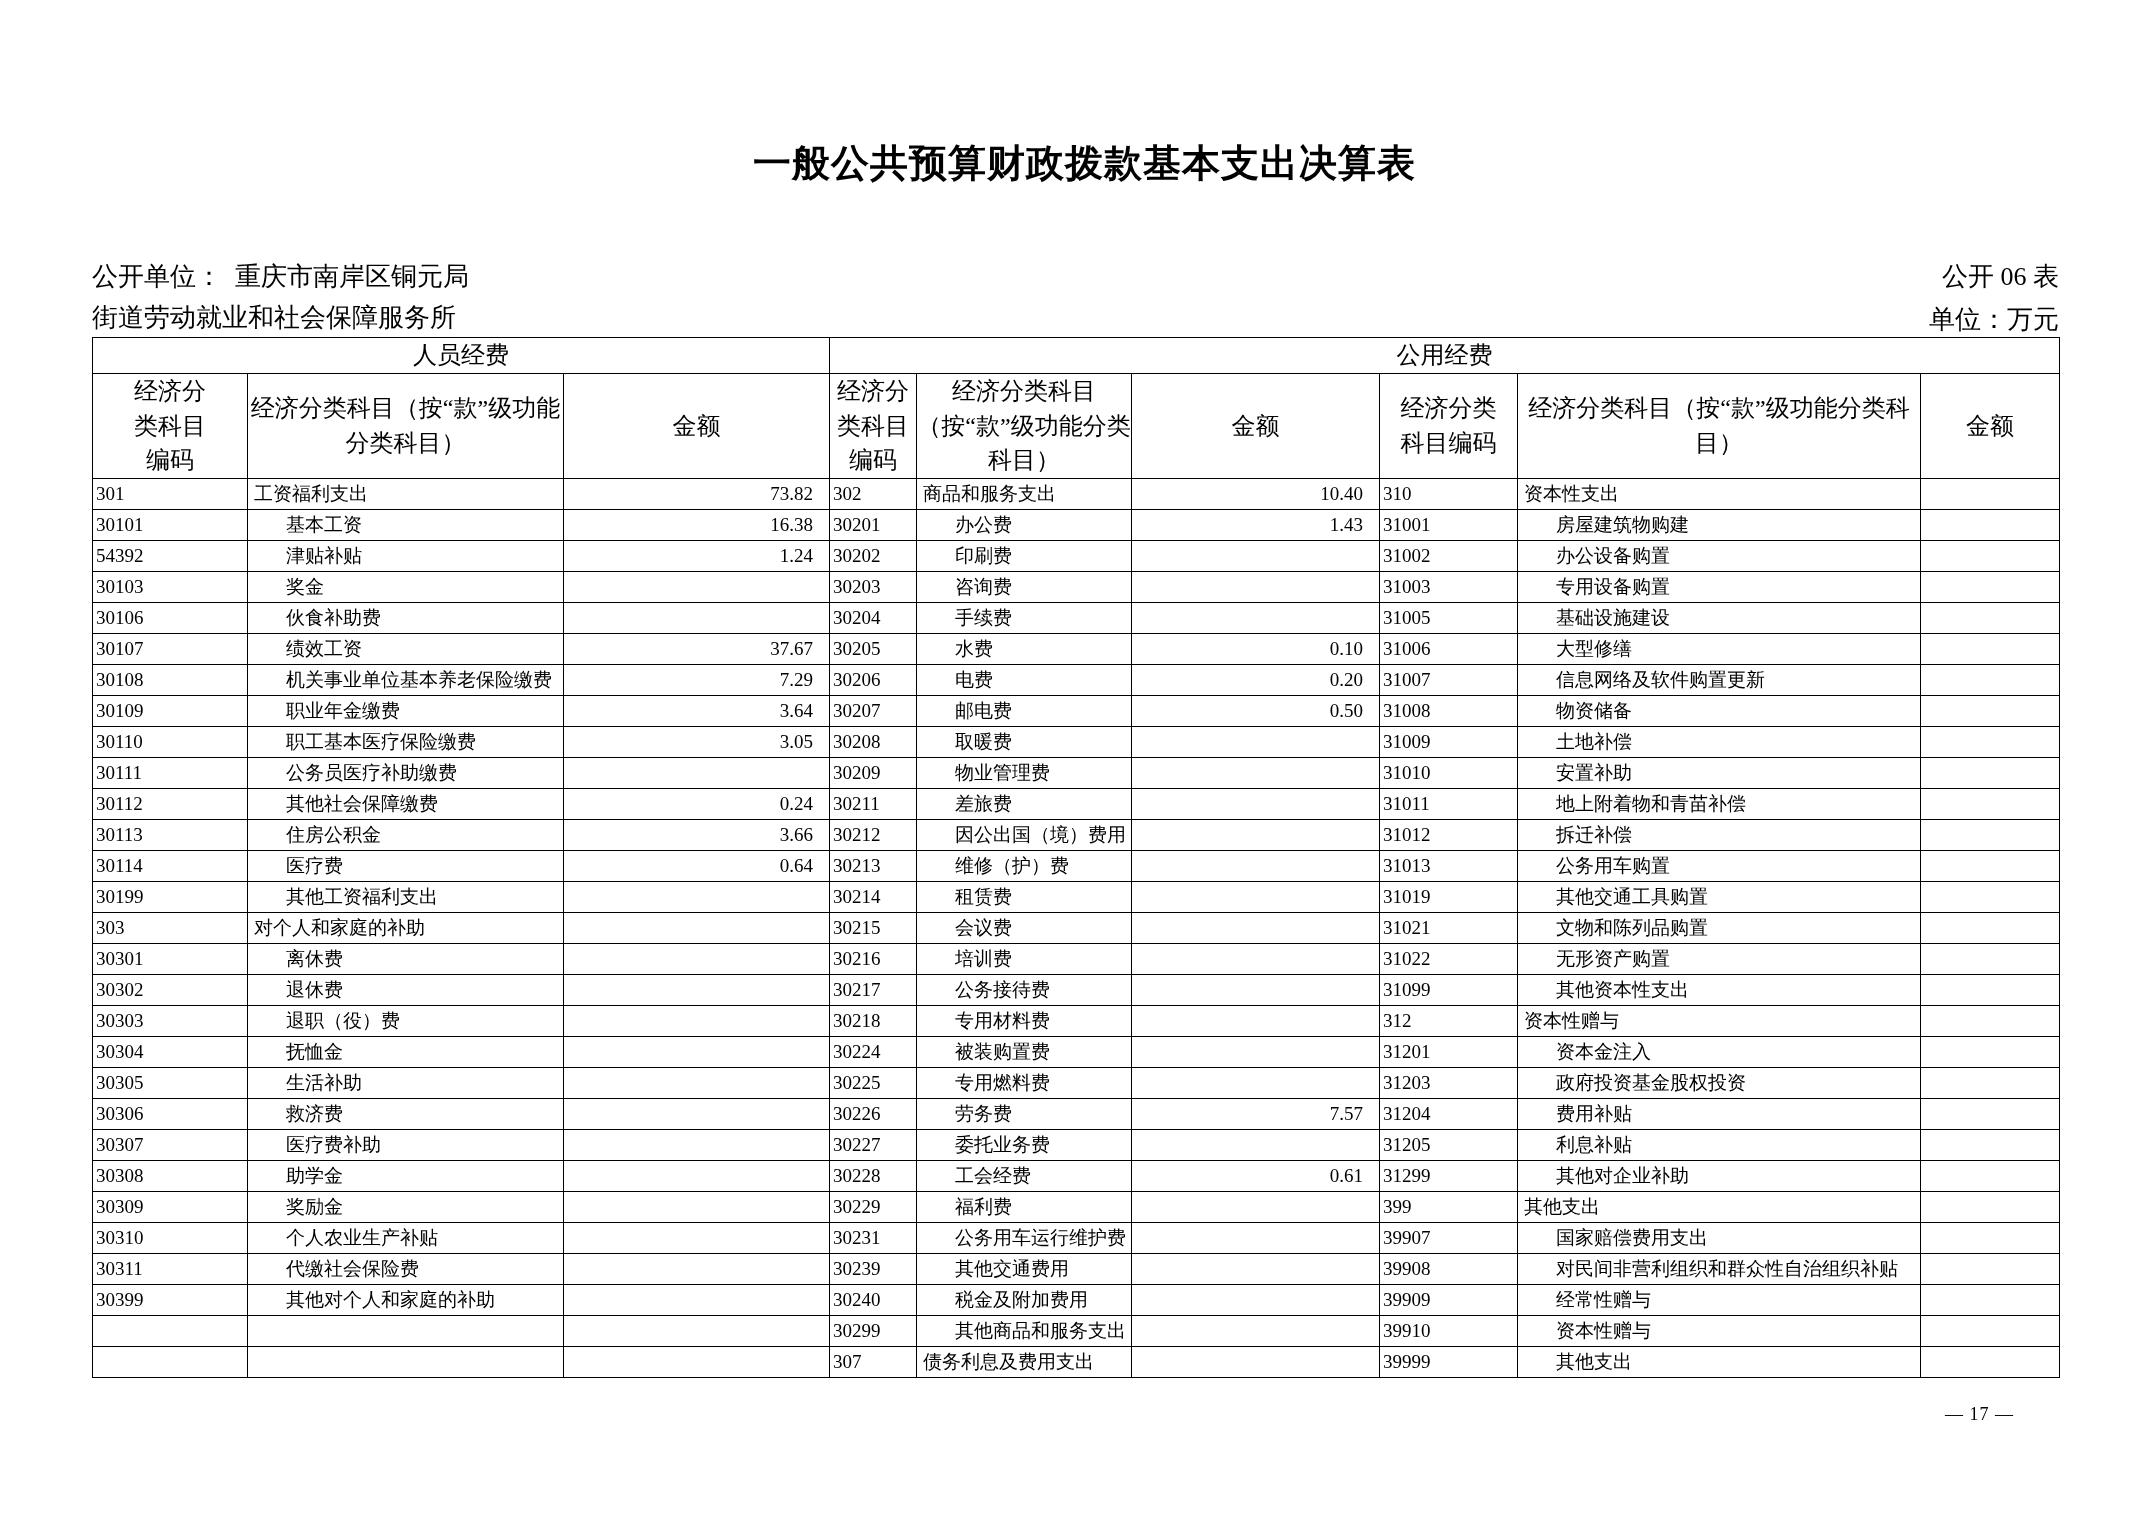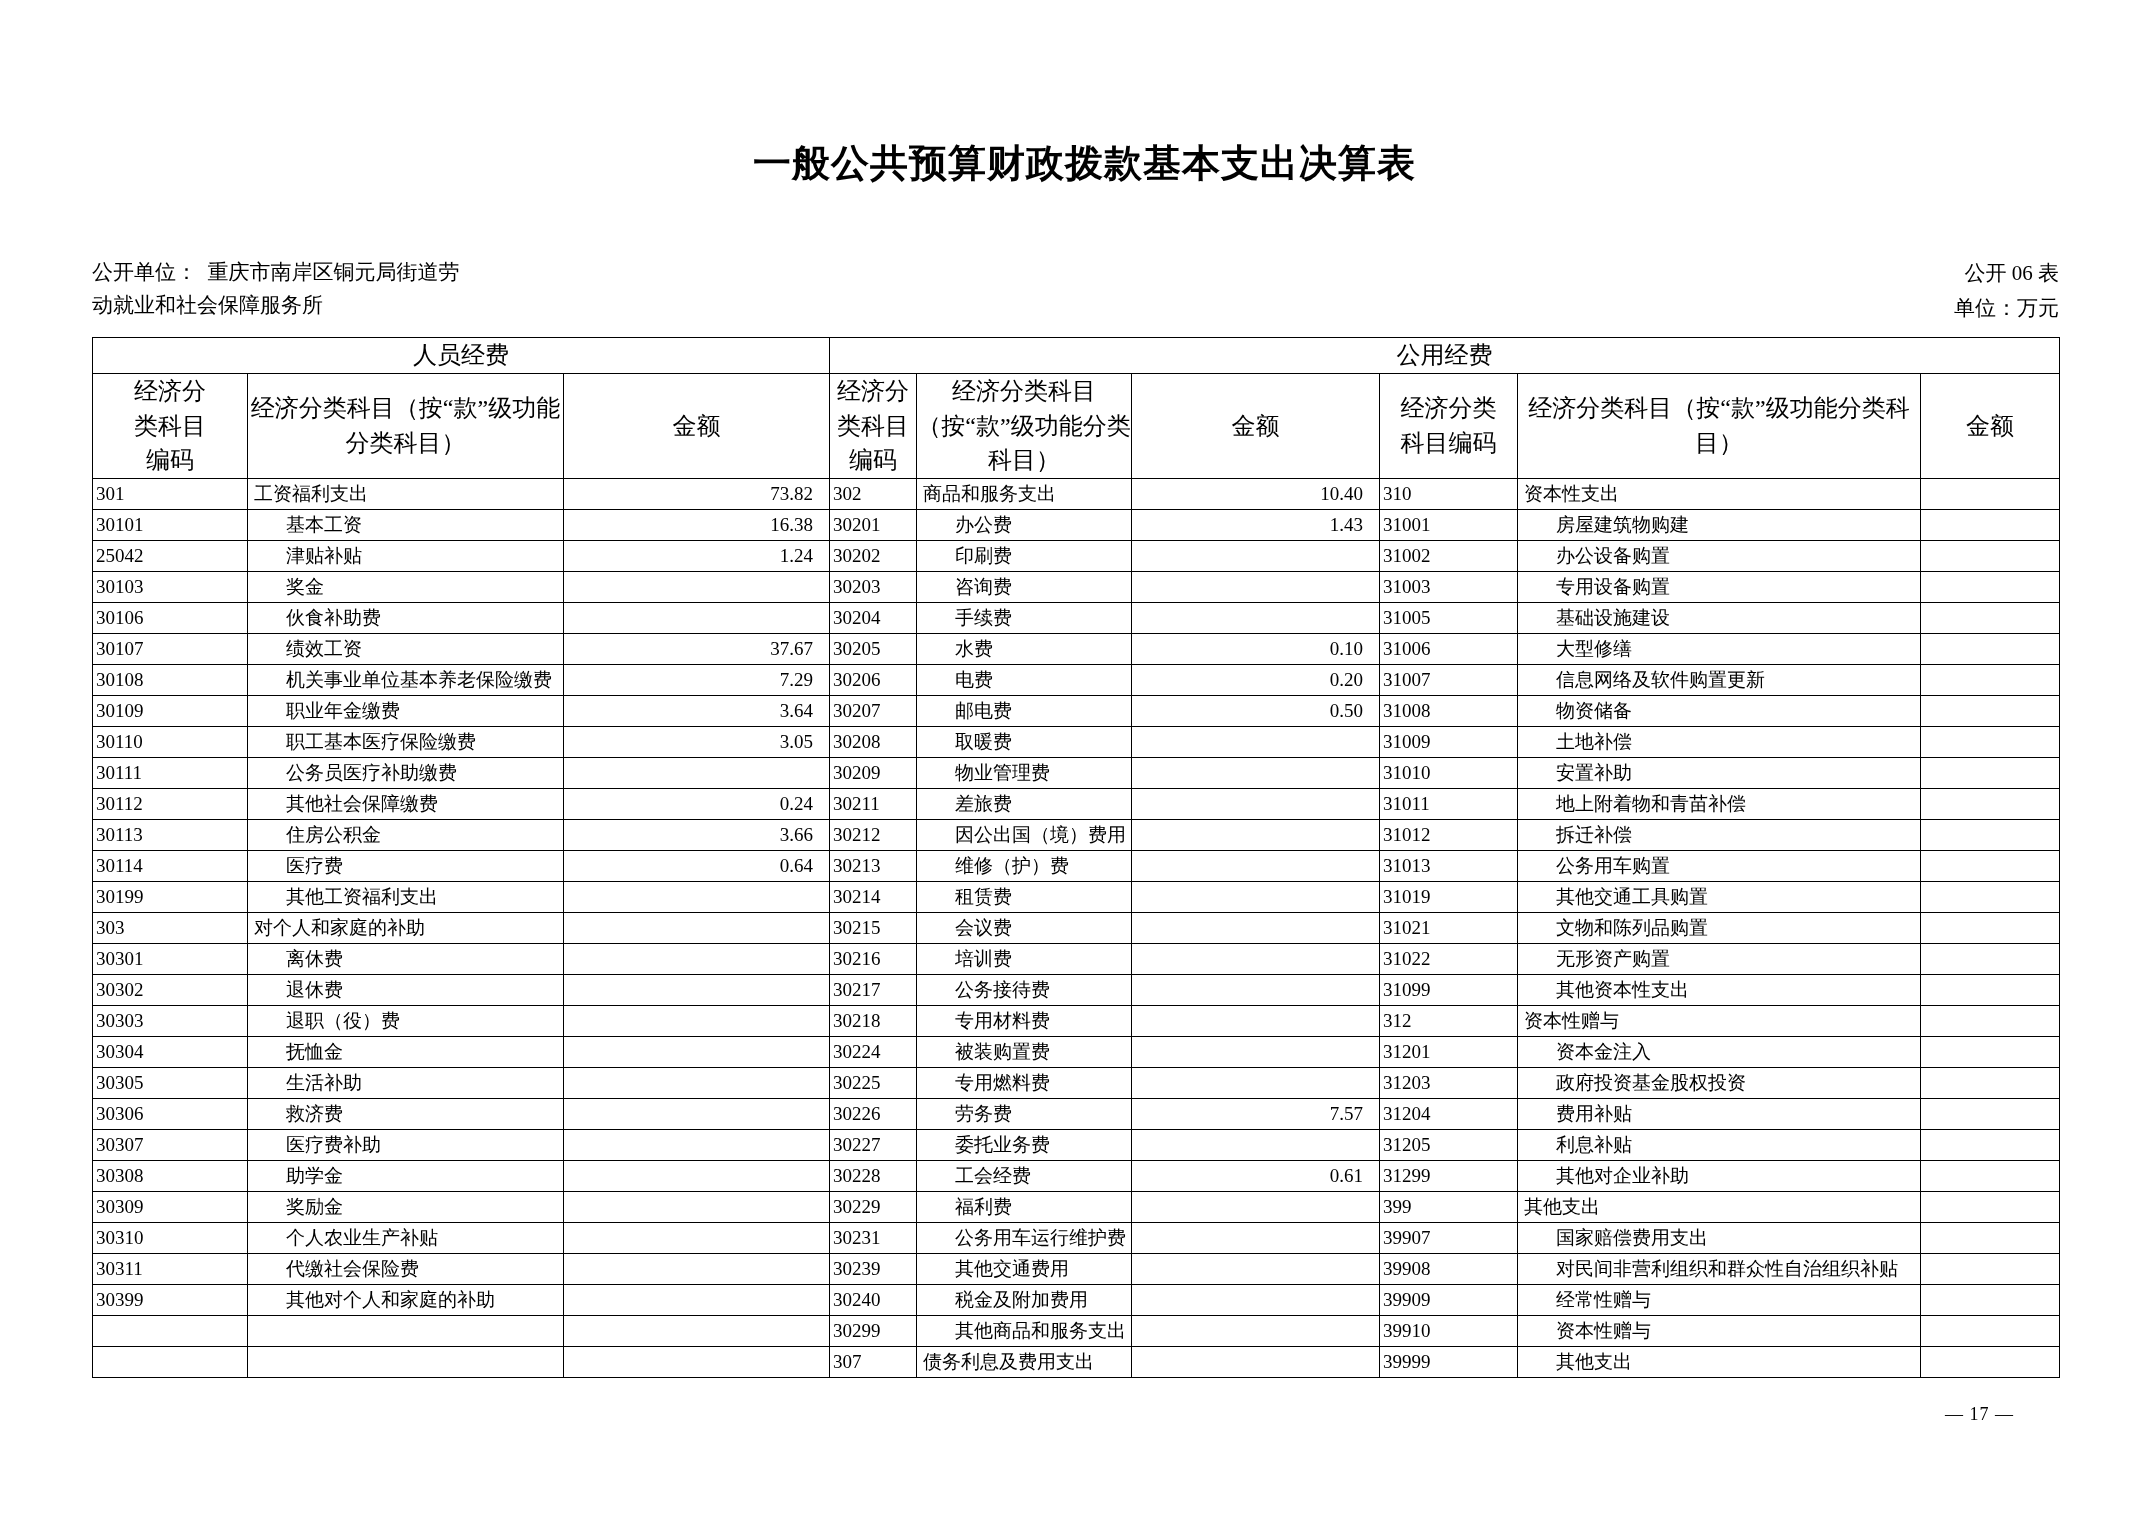--- a/index.html
+++ b/index.html
@@ -8,21 +8,21 @@
     font-family:"Liberation Serif","DejaVu Serif",serif;
     position:relative;overflow:hidden;
   }
   .title{
     position:absolute;top:138px;left:0;width:100%;
     text-align:center;font-size:38px;font-weight:bold;letter-spacing:1px;padding-left:10px;
   }
   .meta{
     position:absolute;top:256px;left:92px;width:1967px;
     display:flex;justify-content:space-between;align-items:flex-start;
-    font-size:21px;line-height:1.58;
+    font-size:26px;line-height:1.58;
   }
   .meta-left{width:385px;text-align:left;}
   .meta-right{text-align:right;line-height:1.65;}
   table{
     position:absolute;top:337px;left:92px;width:1967px;
     border-collapse:collapse;table-layout:fixed;
   }
   th,td{
     border:1px solid #000;padding:0;font-weight:normal;
     font-size:19px;overflow:hidden;
@@ -103,21 +103,21 @@
           <td class="name sub">基本工资</td>
           <td class="amt">16.38</td>
           <td class="code">30201</td>
           <td class="name sub">办公费</td>
           <td class="amt">1.43</td>
           <td class="code">31001</td>
           <td class="name sub">房屋建筑物购建</td>
           <td class="amt"></td>
         </tr>
         <tr>
-          <td class="code">25042</td>
+          <td class="code">54392</td>
           <td class="name sub">津贴补贴</td>
           <td class="amt">1.24</td>
           <td class="code">30202</td>
           <td class="name sub">印刷费</td>
           <td class="amt"></td>
           <td class="code">31002</td>
           <td class="name sub">办公设备购置</td>
           <td class="amt"></td>
         </tr>
         <tr>

